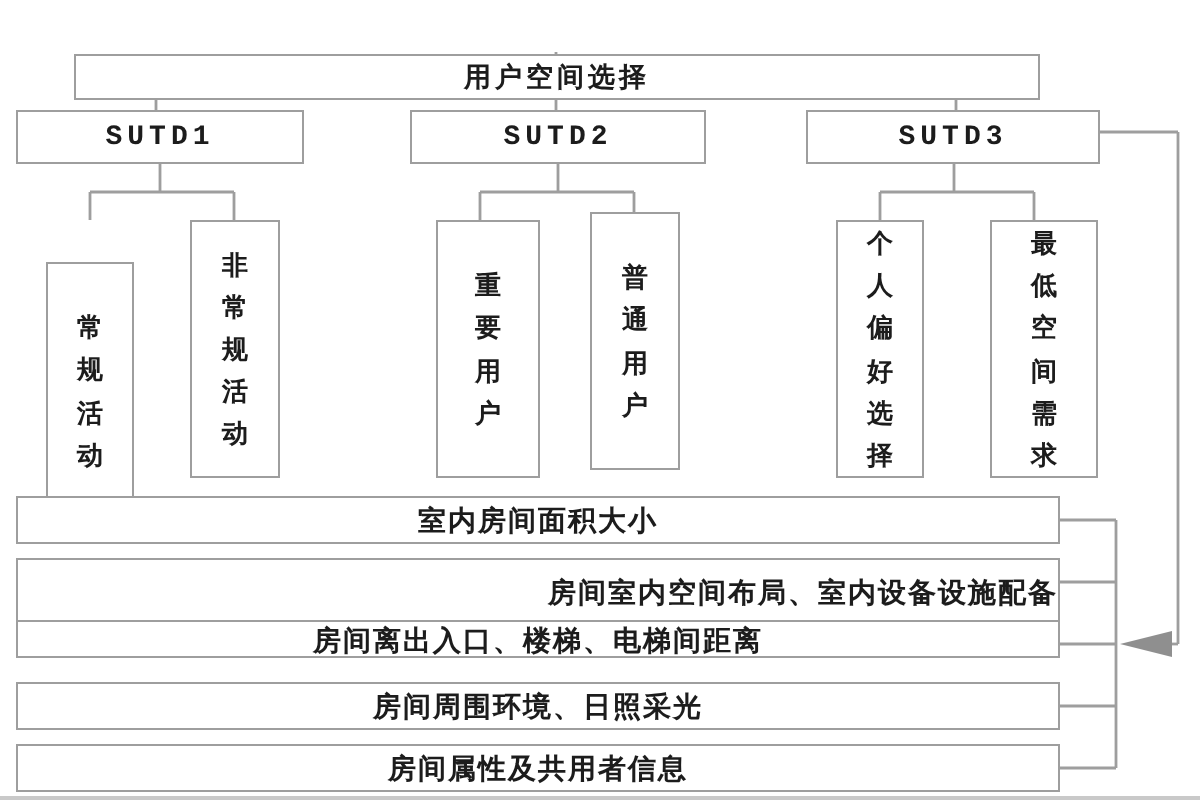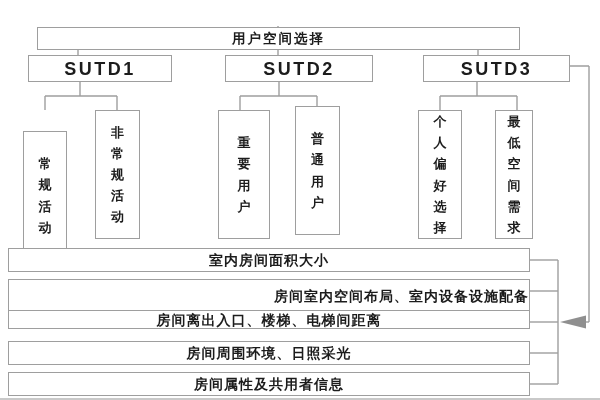--- a/index.html
+++ b/index.html
@@ -7,22 +7,22 @@
     position:relative;width:600px;height:400px;background:#ffffff;overflow:hidden;
     font-family:"Liberation Sans","DejaVu Sans",sans-serif;color:#1c1c1c;
   }
   .wires{position:absolute;left:0;top:0;width:600px;height:400px;}
   .node{
     position:absolute;box-sizing:border-box;border:1px solid #9e9e9e;background:#ffffff;
     display:flex;align-items:center;justify-content:center;text-align:center;
   }
   .node.h{font-size:13.5px;font-weight:bold;letter-spacing:2px;line-height:1;}
   .node.sutd{
-    font-family:Liberation Sans, sans-serif;
-    font-size:18px;font-weight:600;letter-spacing:2.5px;line-height:1;margin-left:20px;
+    font-family:Liberation Mono, monospace;
+    font-size:14px;font-weight:600;letter-spacing:2.5px;line-height:1;
   }
   .node.tall{font-size:13px;font-weight:bold;}
   .node.tall .vtxt{
     width:15px;word-break:break-all;line-height:1.62;text-align:center;
     letter-spacing:0;display:block;
   }
   .node.bar{font-size:14px;font-weight:bold;letter-spacing:1px;line-height:1;}
   .edge-bottom{position:absolute;left:0;right:0;bottom:0;height:2px;background:#c9c9c9;}
 </style>
 </head>
@@ -90,21 +90,21 @@
   </div>
   <div class="node tall" style="left:218px;top:110px;width:52px;height:129px;">
     <span class="vtxt">重要用户</span>
   </div>
   <div class="node tall" style="left:295px;top:106px;width:45px;height:129px;">
     <span class="vtxt">普通用户</span>
   </div>
   <div class="node tall" style="left:418px;top:110px;width:44px;height:129px;">
     <span class="vtxt">个人偏好选择</span>
   </div>
-  <div class="node tall" style="left:495px;top:110px;width:38px;height:129px;align-items:center;">
+  <div class="node tall" style="left:495px;top:110px;width:54px;height:129px;align-items:center;">
     <span class="vtxt">最低空间需求</span>
   </div>
 
   <div class="node bar" style="left:8px;top:248px;width:522px;height:24px;">
     <span>室内房间面积大小</span>
   </div>
   <div class="node bar" style="left:8px;top:279px;width:522px;height:34px;justify-content:flex-end;">
     <span>房间室内空间布局、室内设备设施配备</span>
   </div>
   <div class="node bar" style="left:8px;top:310px;width:522px;height:19px;">

